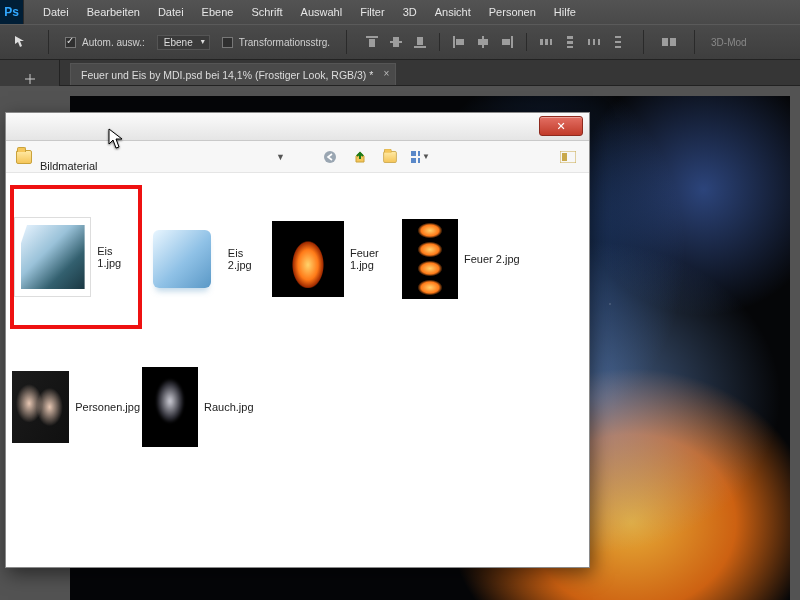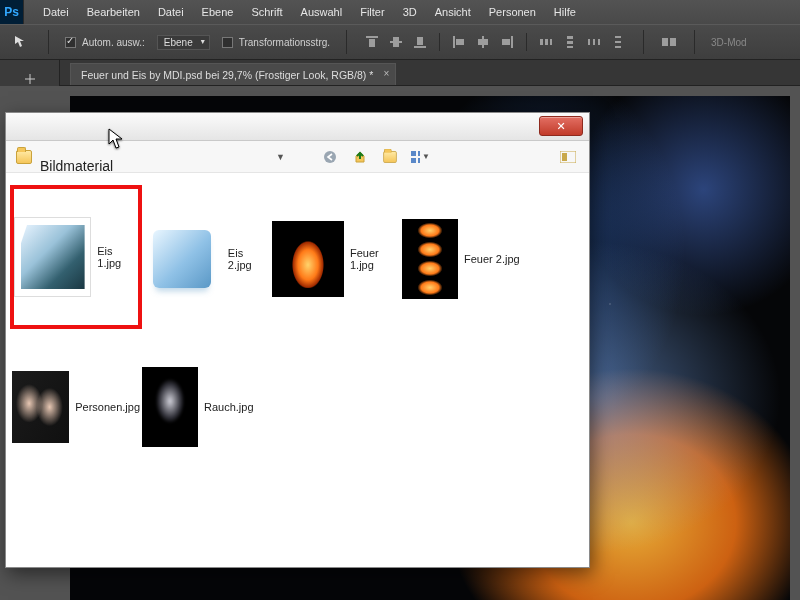--- a/index.html
+++ b/index.html
@@ -43,21 +43,21 @@
       radial-gradient(circle 2px at 75% 40%, rgba(255,255,255,.3), transparent 60%);
     mix-blend-mode:screen;}
 
   
   .explorer { position:absolute; left:5px; top:112px; width:585px; height:456px; background:#fff; border:1px solid #8a8a8a; box-shadow: 3px 6px 18px rgba(0,0,0,.5);}
   .titlebar { height:28px; background:linear-gradient(#fbfbfb,#e5e5e5); border-bottom:1px solid #c9c9c9; position:relative;}
   .win-close { position:absolute; right:6px; top:3px; width:44px; height:20px; background:linear-gradient(#e36f63,#c13b2a); border:1px solid #8e2a1e; border-radius:3px; color:#fff; display:flex;align-items:center;justify-content:center; font-size:11px; box-shadow:inset 0 1px 0 rgba(255,255,255,.35);}
   .addrrow { height:32px; display:flex; align-items:center; gap:8px; padding:0 10px; border-bottom:1px solid #e5e5e5; background:#f7f7f7;}
   .folder-ico { width:16px;height:14px;background:linear-gradient(#ffe9a4,#f5c65a);border:1px solid #caa23b;border-radius:2px;position:relative;}
   .folder-ico::before{content:"";position:absolute;left:0;top:-4px;width:7px;height:4px;background:#f5c65a;border:1px solid #caa23b;border-bottom:none;border-radius:2px 2px 0 0;}
-  .addr-input { flex:0 0 230px; height:20px; border:none; background:transparent; color:#222; font-size:14px;margin-top:18px;}
+  .addr-input { flex:0 0 230px; height:20px; border:none; background:transparent; color:#222; font-size:11px;margin-top:18px;}
   .addr-dd { color:#555; font-size:9px; margin-left:-2px;}
   .tb-ico { width:22px;height:20px;display:flex;align-items:center;justify-content:center;border:1px solid transparent;border-radius:2px;}
   .spacer{flex:1;}
   .view-ico{display:flex;align-items:center;}
 
   .file-grid { position:relative; padding:14px 6px; display:grid; grid-template-columns: repeat(4, 128px); grid-auto-rows: 140px; gap:8px 2px; }
   .file-item { display:flex; flex-direction:row; align-items:center; gap:6px; font-size:11px; color:#222; padding-top:4px;}
   .thumb { width:80px; height:80px; background:#fff; border:1px solid #ddd; display:flex; align-items:center; justify-content:center; overflow:hidden;}
   .sel-highlight { outline:4px solid #e11; outline-offset:-2px; padding:2px;}
   .thumb-inner{width:64px;height:64px;}
@@ -210,21 +210,21 @@
   <svg width="14" height="14">
       <rect x="2" y="2" width="10" height="10" fill="none" stroke="#ccc"></rect>
     </svg>
   <svg width="14" height="14">
       <path d="M2 2 L2 10 L5 8 L7 13 L9 12 L7 7 L11 7 Z" fill="#ccc"></path>
     </svg>
 </div>
 
 <div class="doc-tabbar">
   <div class="doc-tab">
-    <span>Feuer und Eis by MDI.psd bei 29,7% (Frostiger Look, RGB/8) *</span>
+    <span>Feuer und Eis by MDI.psd bei 14,1% (Frostiger Look, RGB/3) *</span>
     <span class="close-x">×</span>
   </div>
 </div>
 
 <div class="canvas-area">
   <div class="artwork"></div>
 </div>
 
 <div class="explorer">
   <div class="titlebar">

